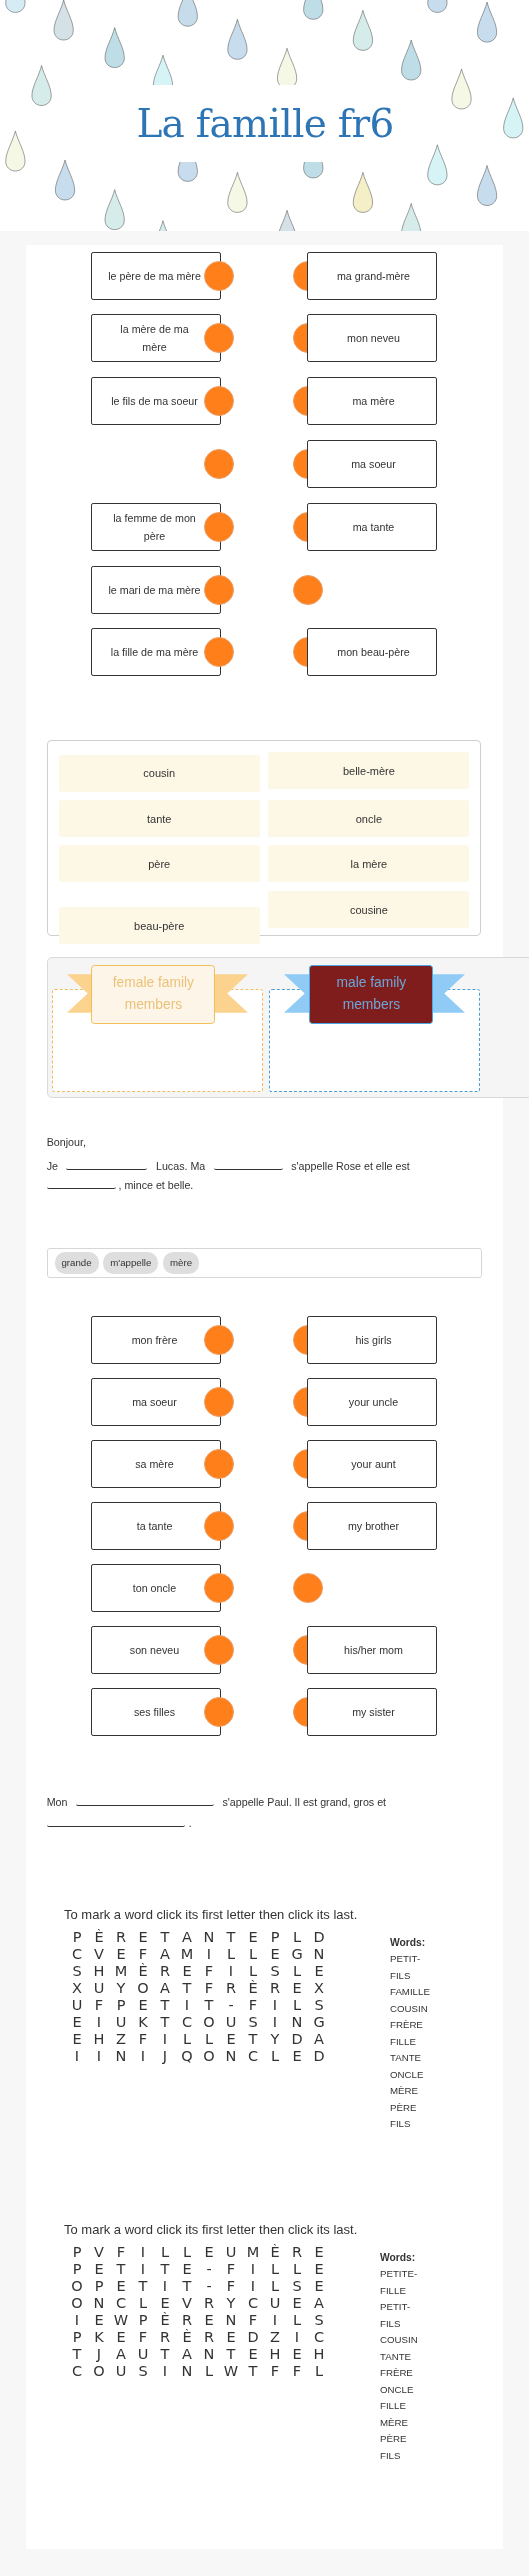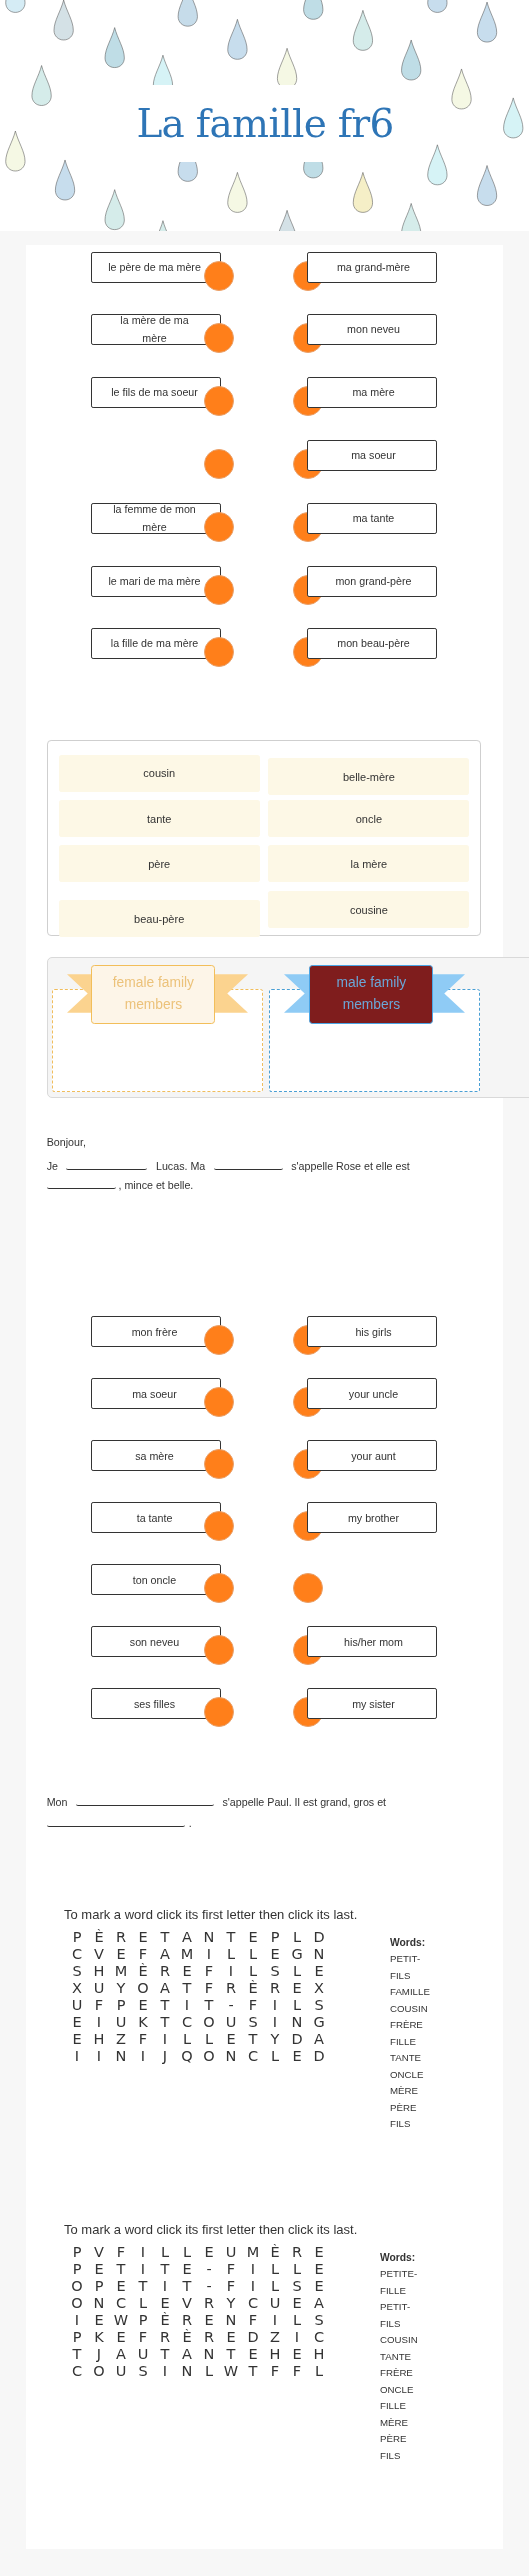--- a/index.html
+++ b/index.html
@@ -27,21 +27,21 @@
   }
   
   .column {
     position: absolute; left: 26px; top: 245px; width: 477px; height: 2304px;
     background: #ffffff;
   }
   
   .match { position: absolute; left: 0; width: 477px; }
   .m-row { position: absolute; left: 0; width: 477px; height: 50px; }
   .m-box {
-    position: absolute; width: 130px; height: 31px;
+    position: absolute; width: 130px; height: 48px;
     border: 0.7px solid #333; border-radius: 2.1px; background: #fff;
     display: flex; align-items: center; justify-content: center;
     text-align: center; font-size: 10.7px; color: #333; line-height: 18px;
     padding: 0 15px; overflow: hidden; white-space: normal;
   }
   .m-box.left { left: 65px; padding-right: 18px; }
   .m-box.right { left: 281px; padding-left: 18px; }
   .dot {
     position: absolute; width: 30px; height: 30px; border-radius: 50%;
     background: #ff7f1a; border: 1.4px solid #e9a06a; top: 9px;
@@ -165,47 +165,46 @@
       <div class="dot left"></div>
       <div class="dot right"></div>
       <div class="m-box right">ma mère</div>
     </div>
     <div class="m-row" style="top:188px">
       <div class="dot left"></div>
       <div class="dot right"></div>
       <div class="m-box right">ma soeur</div>
     </div>
     <div class="m-row" style="top:251px">
-      <div class="m-box left">la femme de mon mère</div>
+      <div class="m-box left">la femme de mon père</div>
       <div class="dot left"></div>
       <div class="dot right"></div>
       <div class="m-box right">ma tante</div>
     </div>
     <div class="m-row" style="top:314px">
       <div class="m-box left">le mari de ma mère</div>
       <div class="dot left"></div>
       <div class="dot right"></div>
-      <div class="m-box right">mon grand-père</div>
     </div>
     <div class="m-row" style="top:376px">
       <div class="m-box left">la fille de ma mère</div>
       <div class="dot left"></div>
       <div class="dot right"></div>
       <div class="m-box right">mon beau-père</div>
     </div>
   </div>
 
   <div class="chip-bank">
     <div class="chip" style="left:10.3px;top:13.8px">cousin</div>
-    <div class="chip" style="left:220px;top:17px">belle-mère</div>
+    <div class="chip" style="left:220px;top:11px">belle-mère</div>
     <div class="chip" style="left:10.3px;top:59px">tante</div>
     <div class="chip" style="left:220px;top:59px">oncle</div>
     <div class="chip" style="left:10.3px;top:104px">père</div>
     <div class="chip" style="left:220px;top:104px">la mère</div>
-    <div class="chip" style="left:10.3px;top:159px">beau-père</div>
+    <div class="chip" style="left:10.3px;top:166px">beau-père</div>
     <div class="chip" style="left:220px;top:150px">cousine</div>
   </div>
 
   <div class="zones">
     <div class="zone female"></div>
     <div class="zone male"></div>
     <svg style="position:absolute;left:18.6px;top:16px" width="181" height="39" viewBox="0 0 262 56">
       <polygon points="0,0 262,0 232,28 262,56 0,56 30,28" fill="#fbd38f"></polygon>
     </svg>
     <svg style="position:absolute;left:236px;top:16px" width="181" height="39" viewBox="0 0 262 56">
@@ -216,20 +215,25 @@
   </div>
 
   <div class="text" style="left:20.7px;top:891px">Bonjour,</div>
   <div class="text" style="left:20.7px;top:912px;width:441px;line-height:19.3px">
     <span>Je</span>
     <span class="blank" style="width:81px;margin:0 5.5px"></span>
     <span>Lucas. Ma</span>
     <span class="blank" style="width:69px;margin:0 5.5px"></span>
     <span>s'appelle Rose et elle est</span><br>
     <span class="blank" style="width:69px;margin:0 2.8px 0 0"></span><span>, mince et belle.</span>
+  </div>
+  <div class="word-bank">
+    <div class="pill">grande</div>
+    <div class="pill">m'appelle</div>
+    <div class="pill">mère</div>
   </div>
 
   <div class="match" style="top:1071px">
     <div class="m-row" style="top:0px">
       <div class="m-box left">mon frère</div>
       <div class="dot left"></div>
       <div class="dot right"></div>
       <div class="m-box right">his girls</div>
     </div>
     <div class="m-row" style="top:62px">

